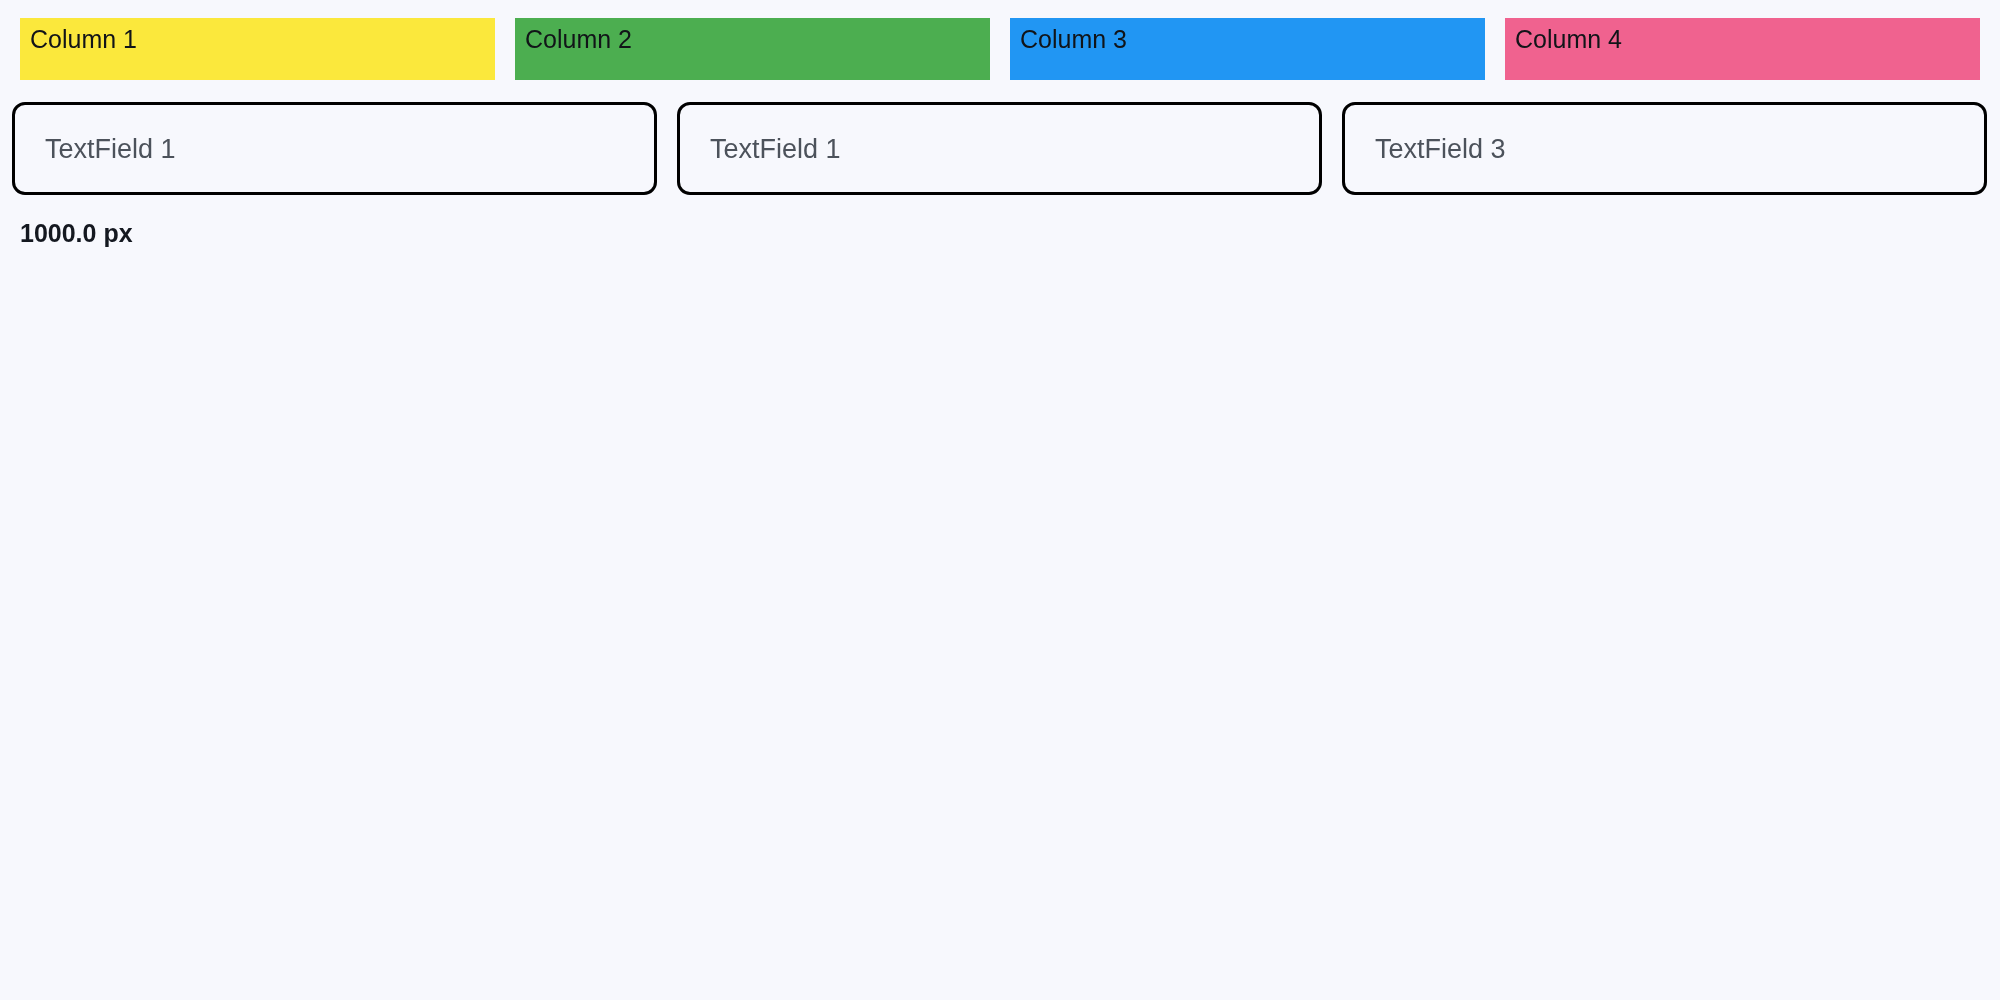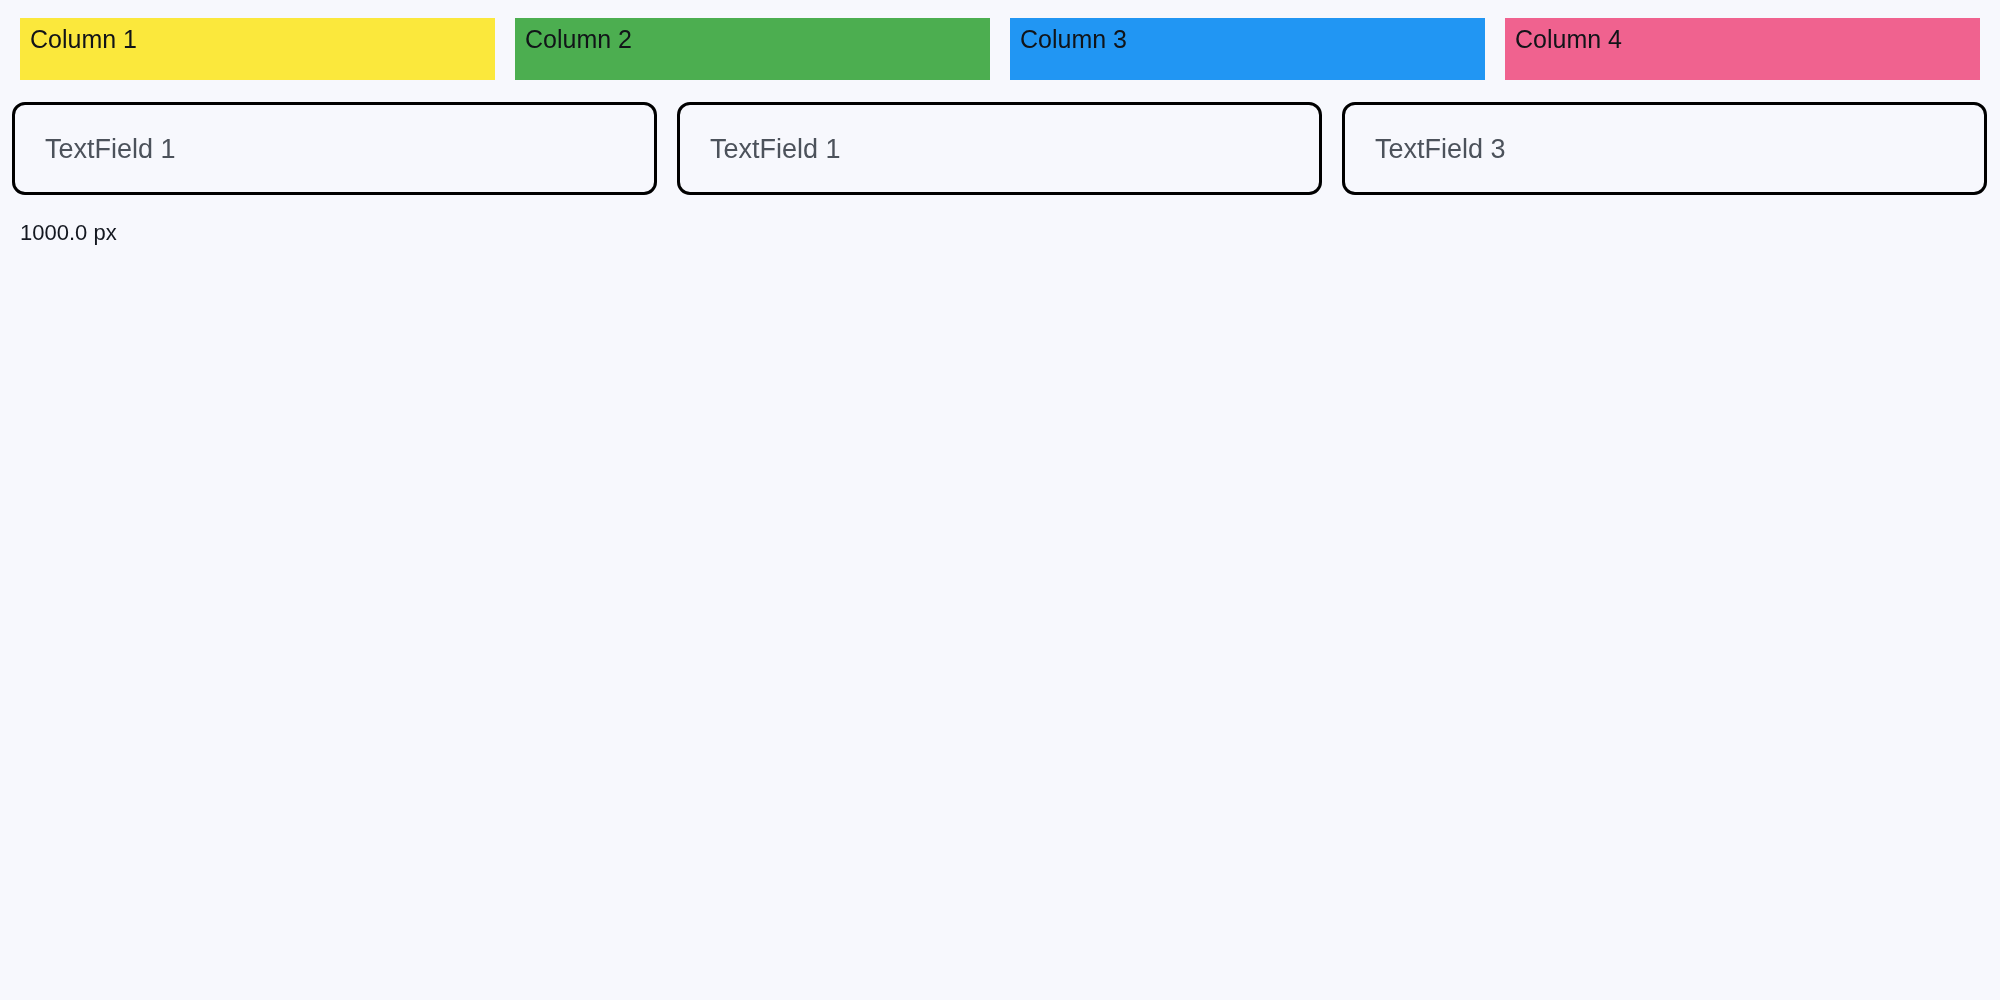--- a/index.html
+++ b/index.html
@@ -81,25 +81,26 @@
     color: #4c525b;
     white-space: nowrap;
     user-select: none;
   }
 
   
   .size-readout {
     position: absolute;
     left: 20px;
     top: 218px;
-    font-size: 22px;
+    font-size: 25px;
     line-height: 30px;
     color: #141820;
     font-family: "Liberation Sans", sans-serif;
     white-space: nowrap;
+    font-weight: bold;
   }
 
   
   .canvas-area {
     position: absolute;
     left: 0;
     top: 260px;
     width: 2000px;
     height: 740px;
     background: #f7f8fd;

